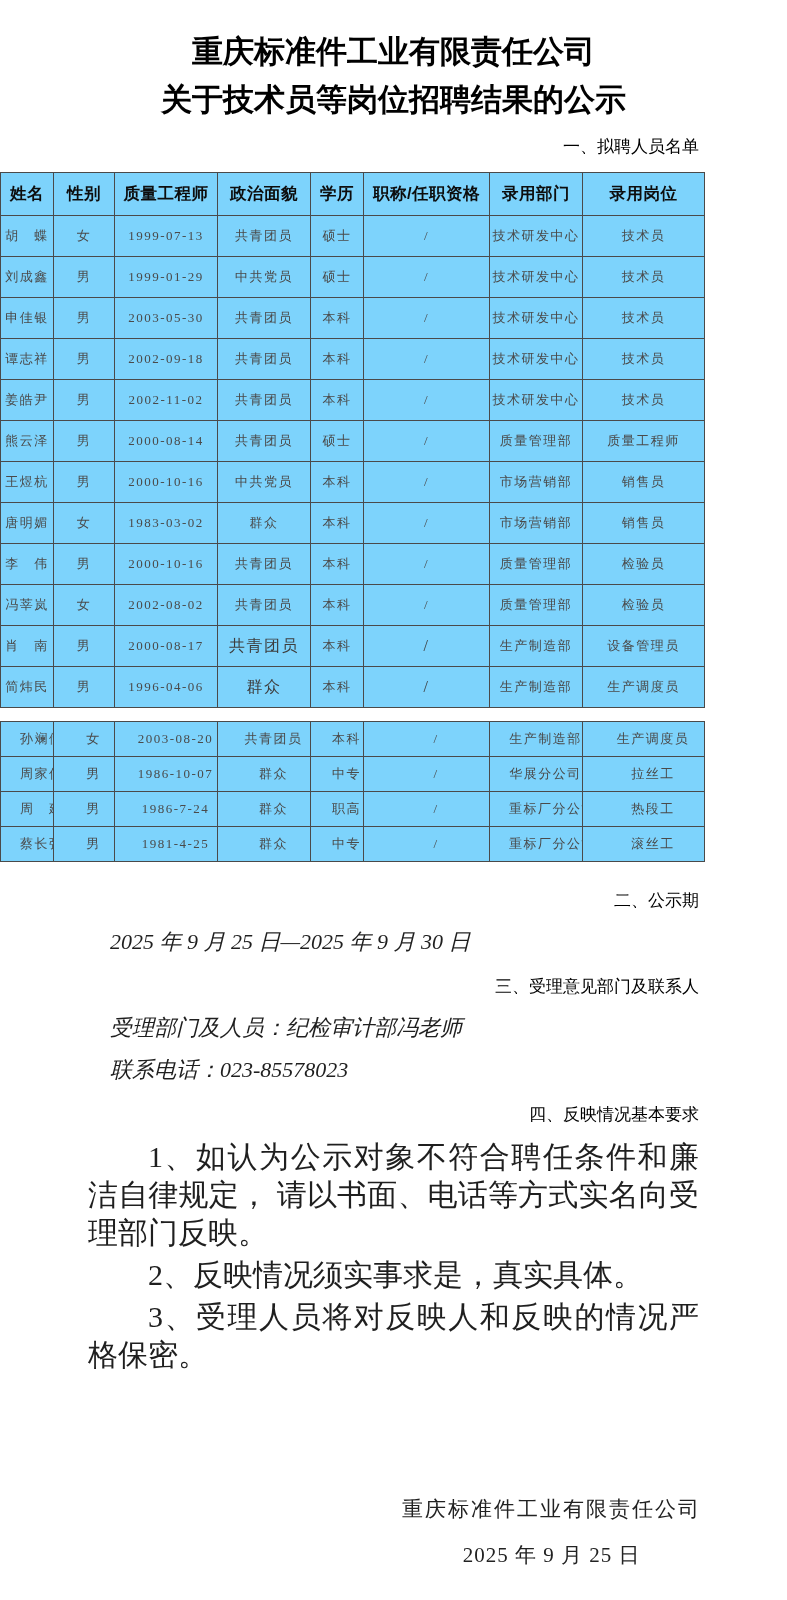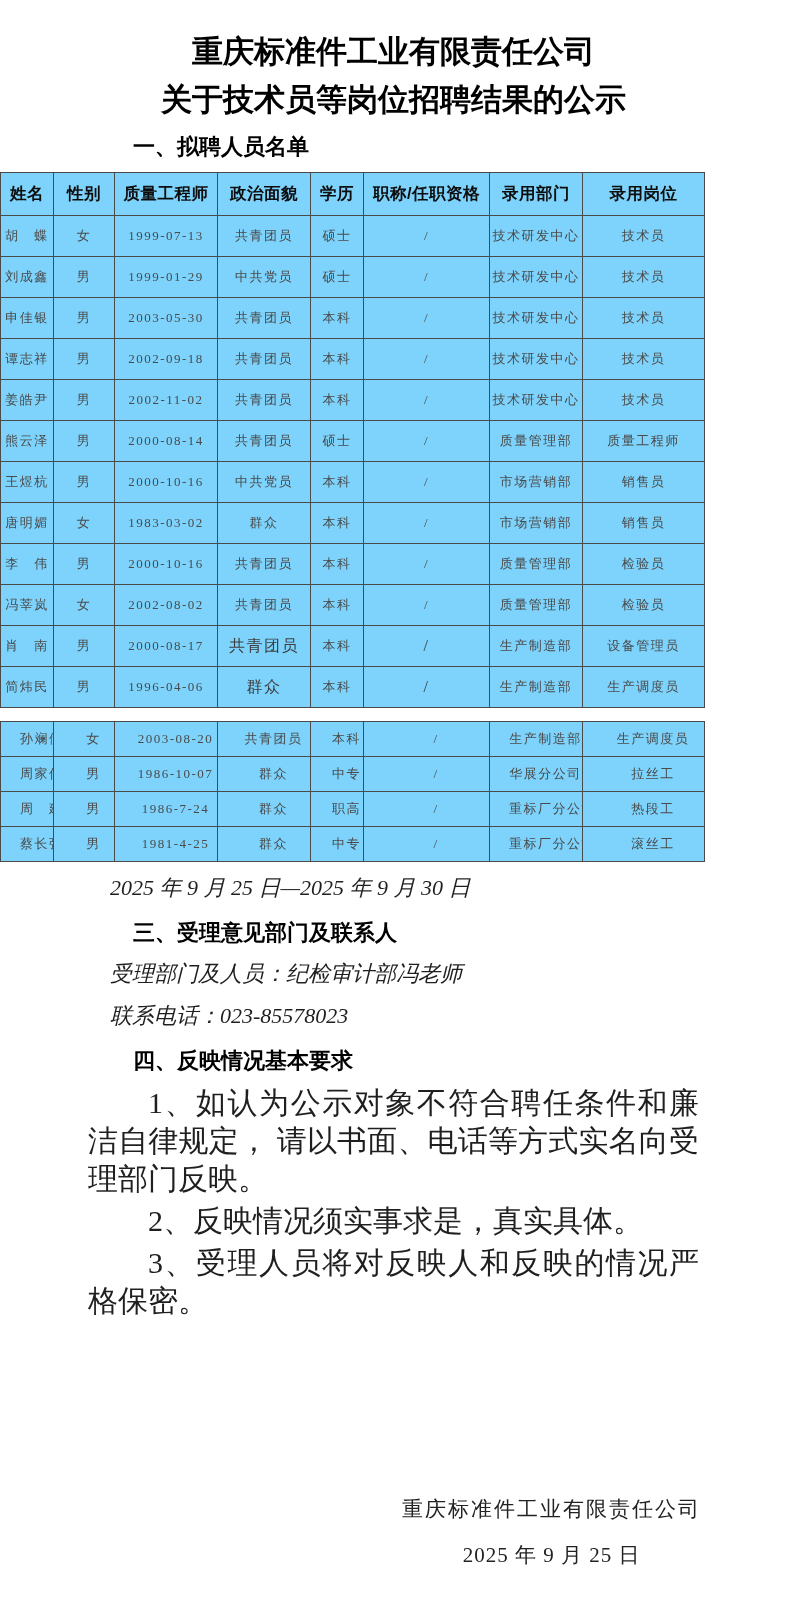--- a/index.html
+++ b/index.html
@@ -26,25 +26,26 @@
   .intro {
     margin: 26px 88px 0 88px;
     font-size: 22px;
     line-height: 38px;
     text-indent: 2em;
     text-align: justify;
     color: #1f1f1f;
   }
   .sec-heading {
     margin: 14px 88px 0 133px;
-    font-size: 22px;
+    font-size: 17px;
     line-height: 30px;
-    font-weight: bold;
+    font-weight: normal;
     color: #000000;
     font-family: "Liberation Sans", "DejaVu Sans", sans-serif;
+    text-align: right;
   }
   .sec-heading.h1 { margin-top: 8px; }
   .sec-heading.h2 { margin-top: 24px; }
   table.roster {
     border-collapse: collapse;
     table-layout: fixed;
     width: 704px;
     background: #7dd3fc;
   }
   table.roster.part1 { margin-top: 10px; }
@@ -316,20 +317,21 @@
           <td>1981-4-25</td>
           <td>群众</td>
           <td>中专</td>
           <td>/</td>
           <td>重标厂分公司</td>
           <td>滚丝工</td>
         </tr>
       </tbody>
   </table>
 
+  <div class="sec-heading h2">二、公示期</div>
   <div class="body-line">2025 年 9 月 25 日—2025 年 9 月 30 日</div>
 
   <div class="sec-heading">三、受理意见部门及联系人</div>
   <div class="body-line">受理部门及人员：纪检审计部冯老师</div>
   <div class="body-line">联系电话：023-85578023</div>
 
   <div class="sec-heading">四、反映情况基本要求</div>
   <p class="req-item first">1、如认为公示对象不符合聘任条件和廉洁自律规定， 请以书面、电话等方式实名向受理部门反映。</p>
   <p class="req-item">2、反映情况须实事求是，真实具体。</p>
   <p class="req-item">3、受理人员将对反映人和反映的情况严格保密。</p>

